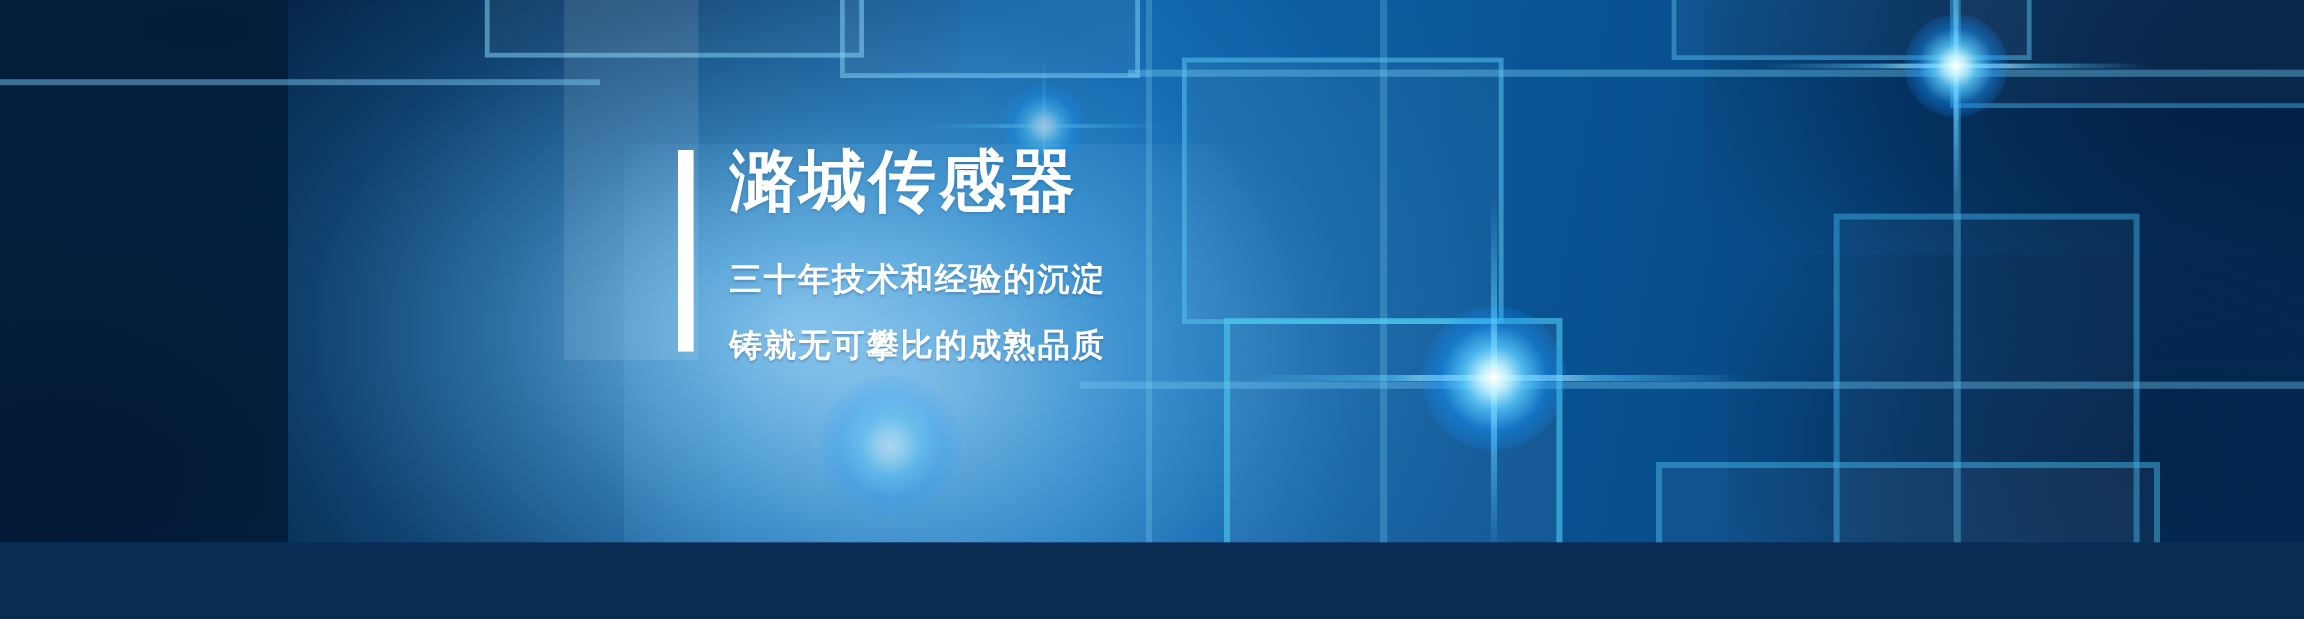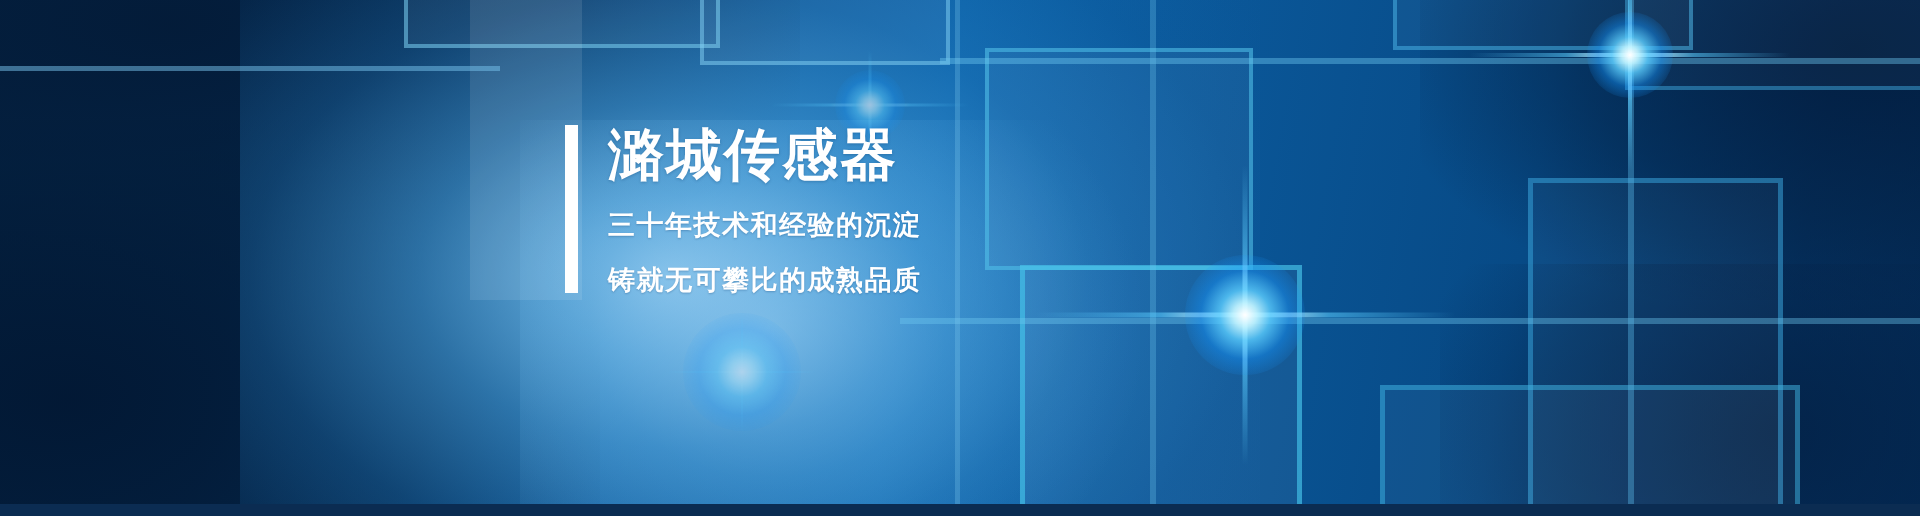--- a/index.html
+++ b/index.html
@@ -8,23 +8,24 @@
     padding: 0;
     background: #0b2c52;
   }
   body {
     font-family: "Liberation Sans", "DejaVu Sans", sans-serif;
   }
 
   #banner {
     position: relative;
     width: 1920px;
-    height: 504px;
+    height: 452px;
     overflow: hidden;
     background: #0a4d8c;
+    font-family: Liberation Mono, monospace;
   }
 
   
   .bg-base {
     position: absolute;
     inset: 0;
     background: linear-gradient(100deg,
         #04203f 0%,
         #05274c 14%,
         #074a86 34%,
@@ -175,21 +176,21 @@
   }
   .subline {
     color: #ffffff;
     font-size: 27px;
     font-weight: bold;
     line-height: 1.0;
     letter-spacing: 1.5px;
     white-space: nowrap;
     text-shadow: 0 1px 2px rgba(6,52,100,0.28);
   }
-  .sub1 { margin-top: 29px; }
+  .sub1 { margin-top: 40px; }
   .sub2 { margin-top: 28px; }
 </style>
 </head>
 <body>
 
 <div id="banner">
 
   <div class="bg-base"></div>
   <div class="bg-dark-topleft"></div>
   <div class="bg-dark-bottomleft"></div>

